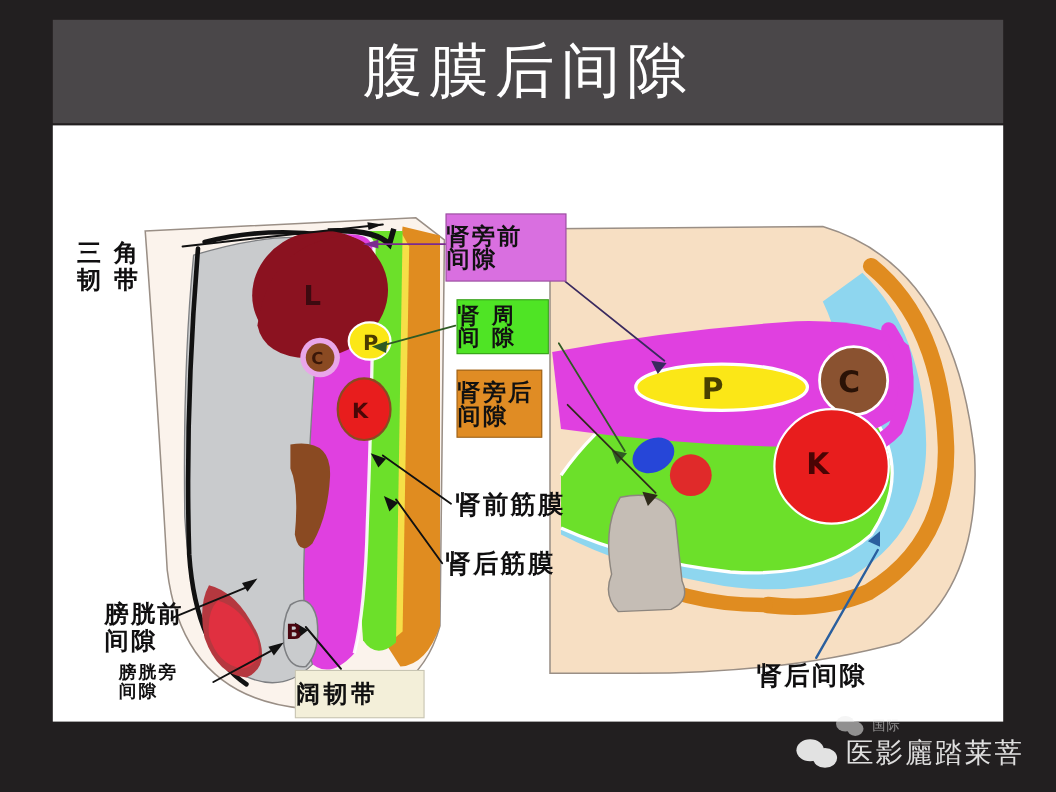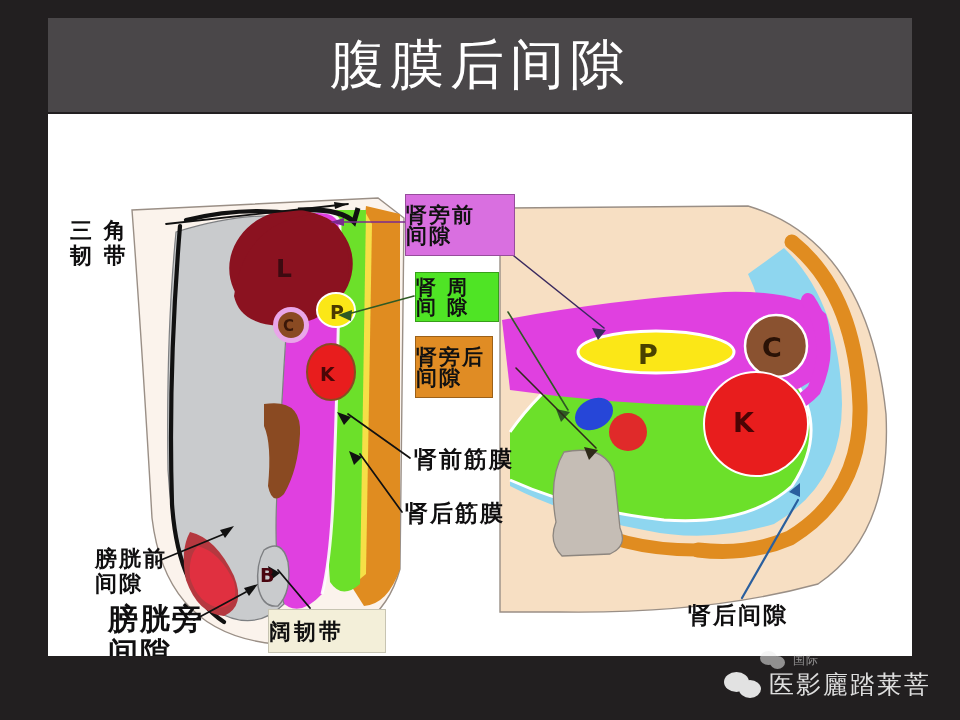--- a/index.html
+++ b/index.html
@@ -48,21 +48,21 @@
     position:absolute;
     font-family:"DejaVu Serif","Liberation Serif",serif;
     color:#100f10;font-weight:bold;line-height:1.12;
     white-space:nowrap;letter-spacing:2px;
   }
   .plabel span{display:block;}
   .tl-tri   {left:22px; top:104px;font-size:22px;text-align:left;}
   .tl-antf  {left:366px;top:332px;font-size:23px;}
   .tl-postf {left:357px;top:386px;font-size:23px;}
   .tl-prevs {left:18px; top:432px;font-size:22px;margin-left:29px;}
-  .tl-paravs{left:60px; top:488px;font-size:30px;}
+  .tl-paravs{left:60px; top:488px;font-size:16px;}
   .tl-retro {left:640px;top:488px;font-size:23px;}
 
   
   .organ{
     position:absolute;
     font-family:"DejaVu Sans","Liberation Sans",sans-serif;
     font-weight:bold;color:#1a0608;pointer-events:none;
   }
   .o-L  {left:228px;top:140px;font-size:25px;color:#3d0a10;}
   .o-P1 {left:282px;top:187px;font-size:19px;color:#4a3a00;}

